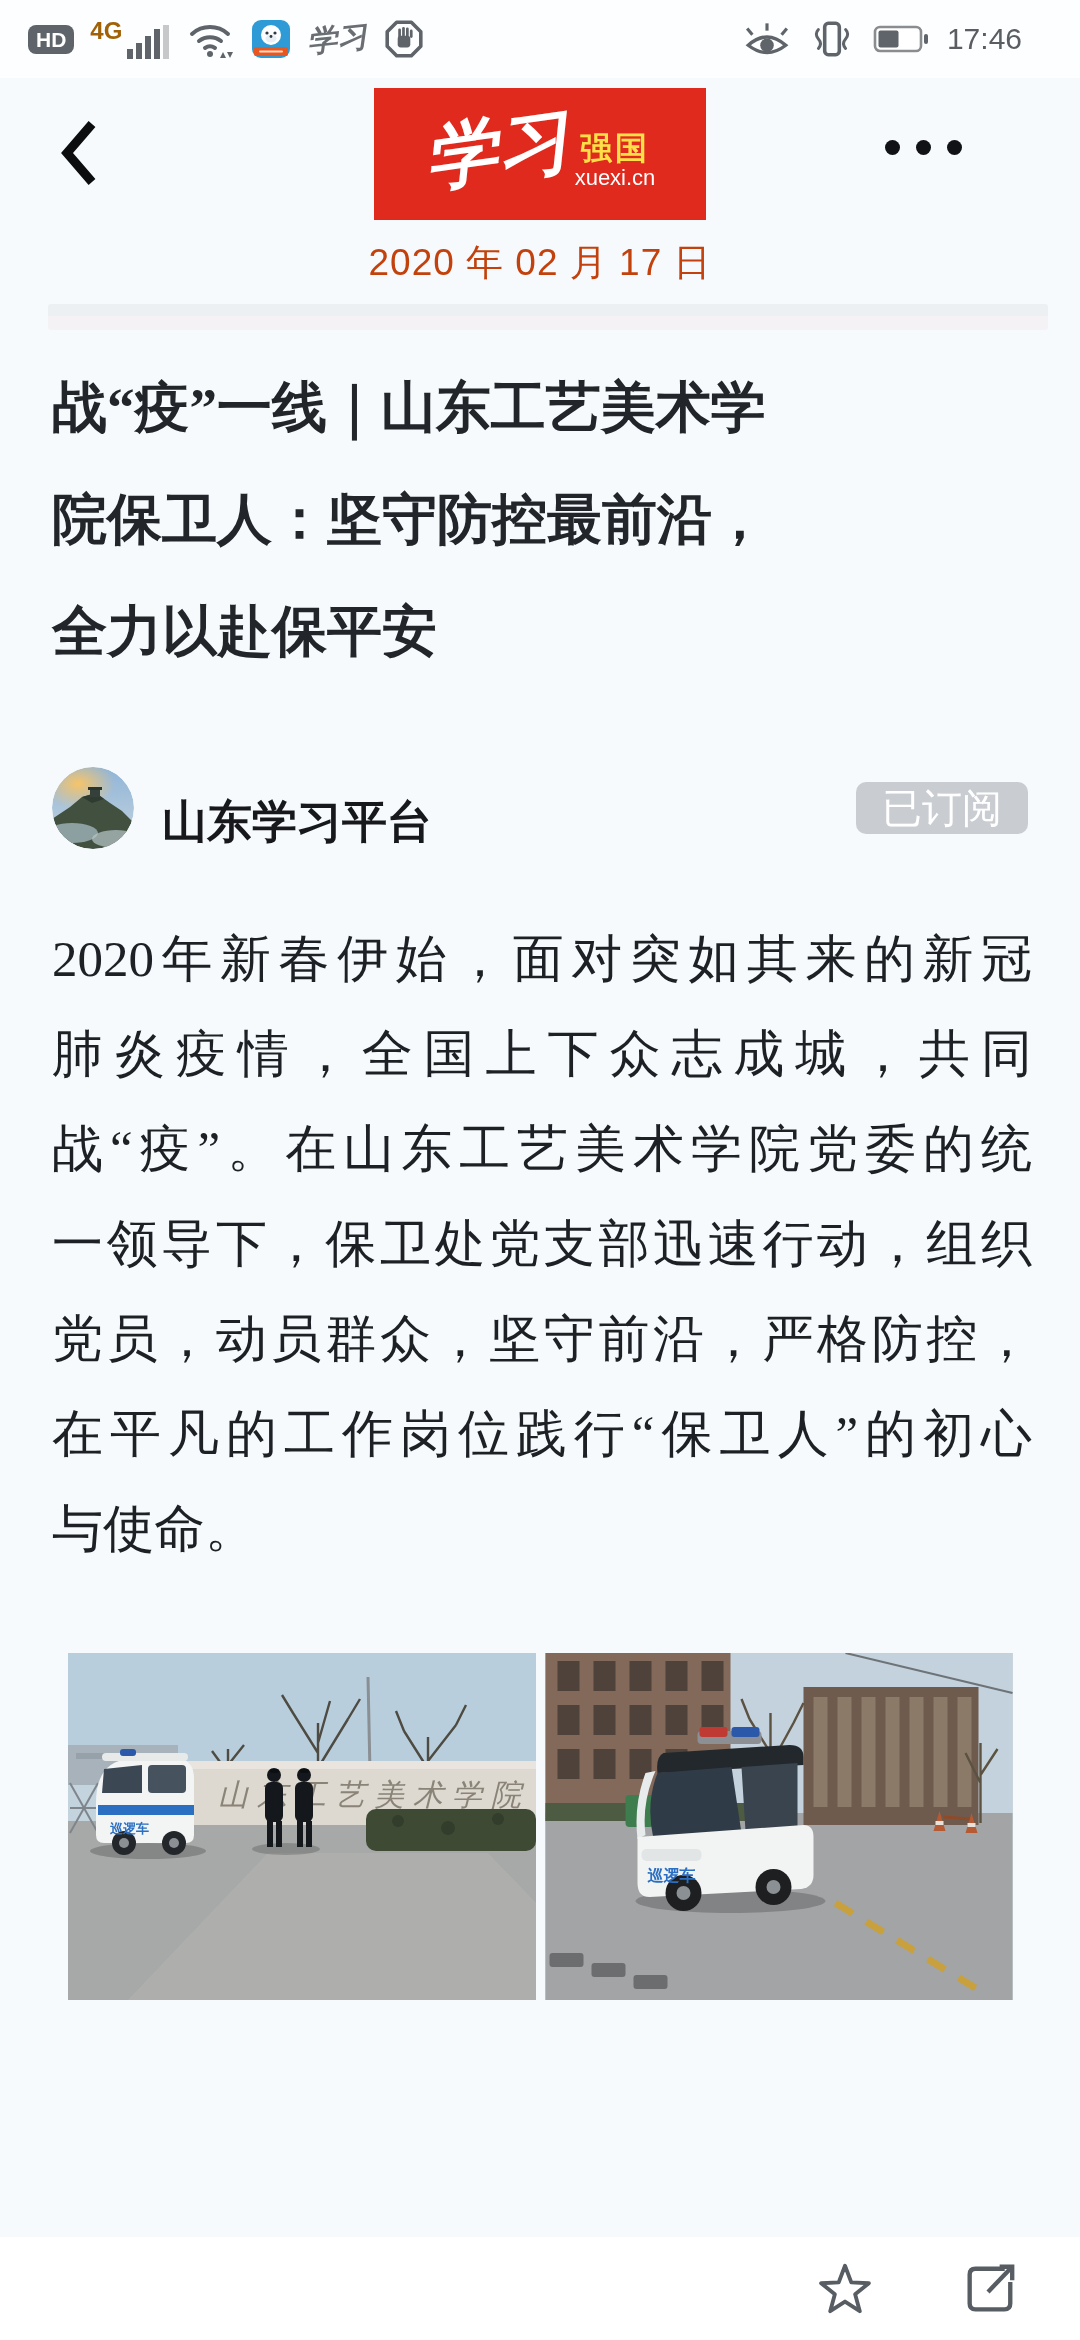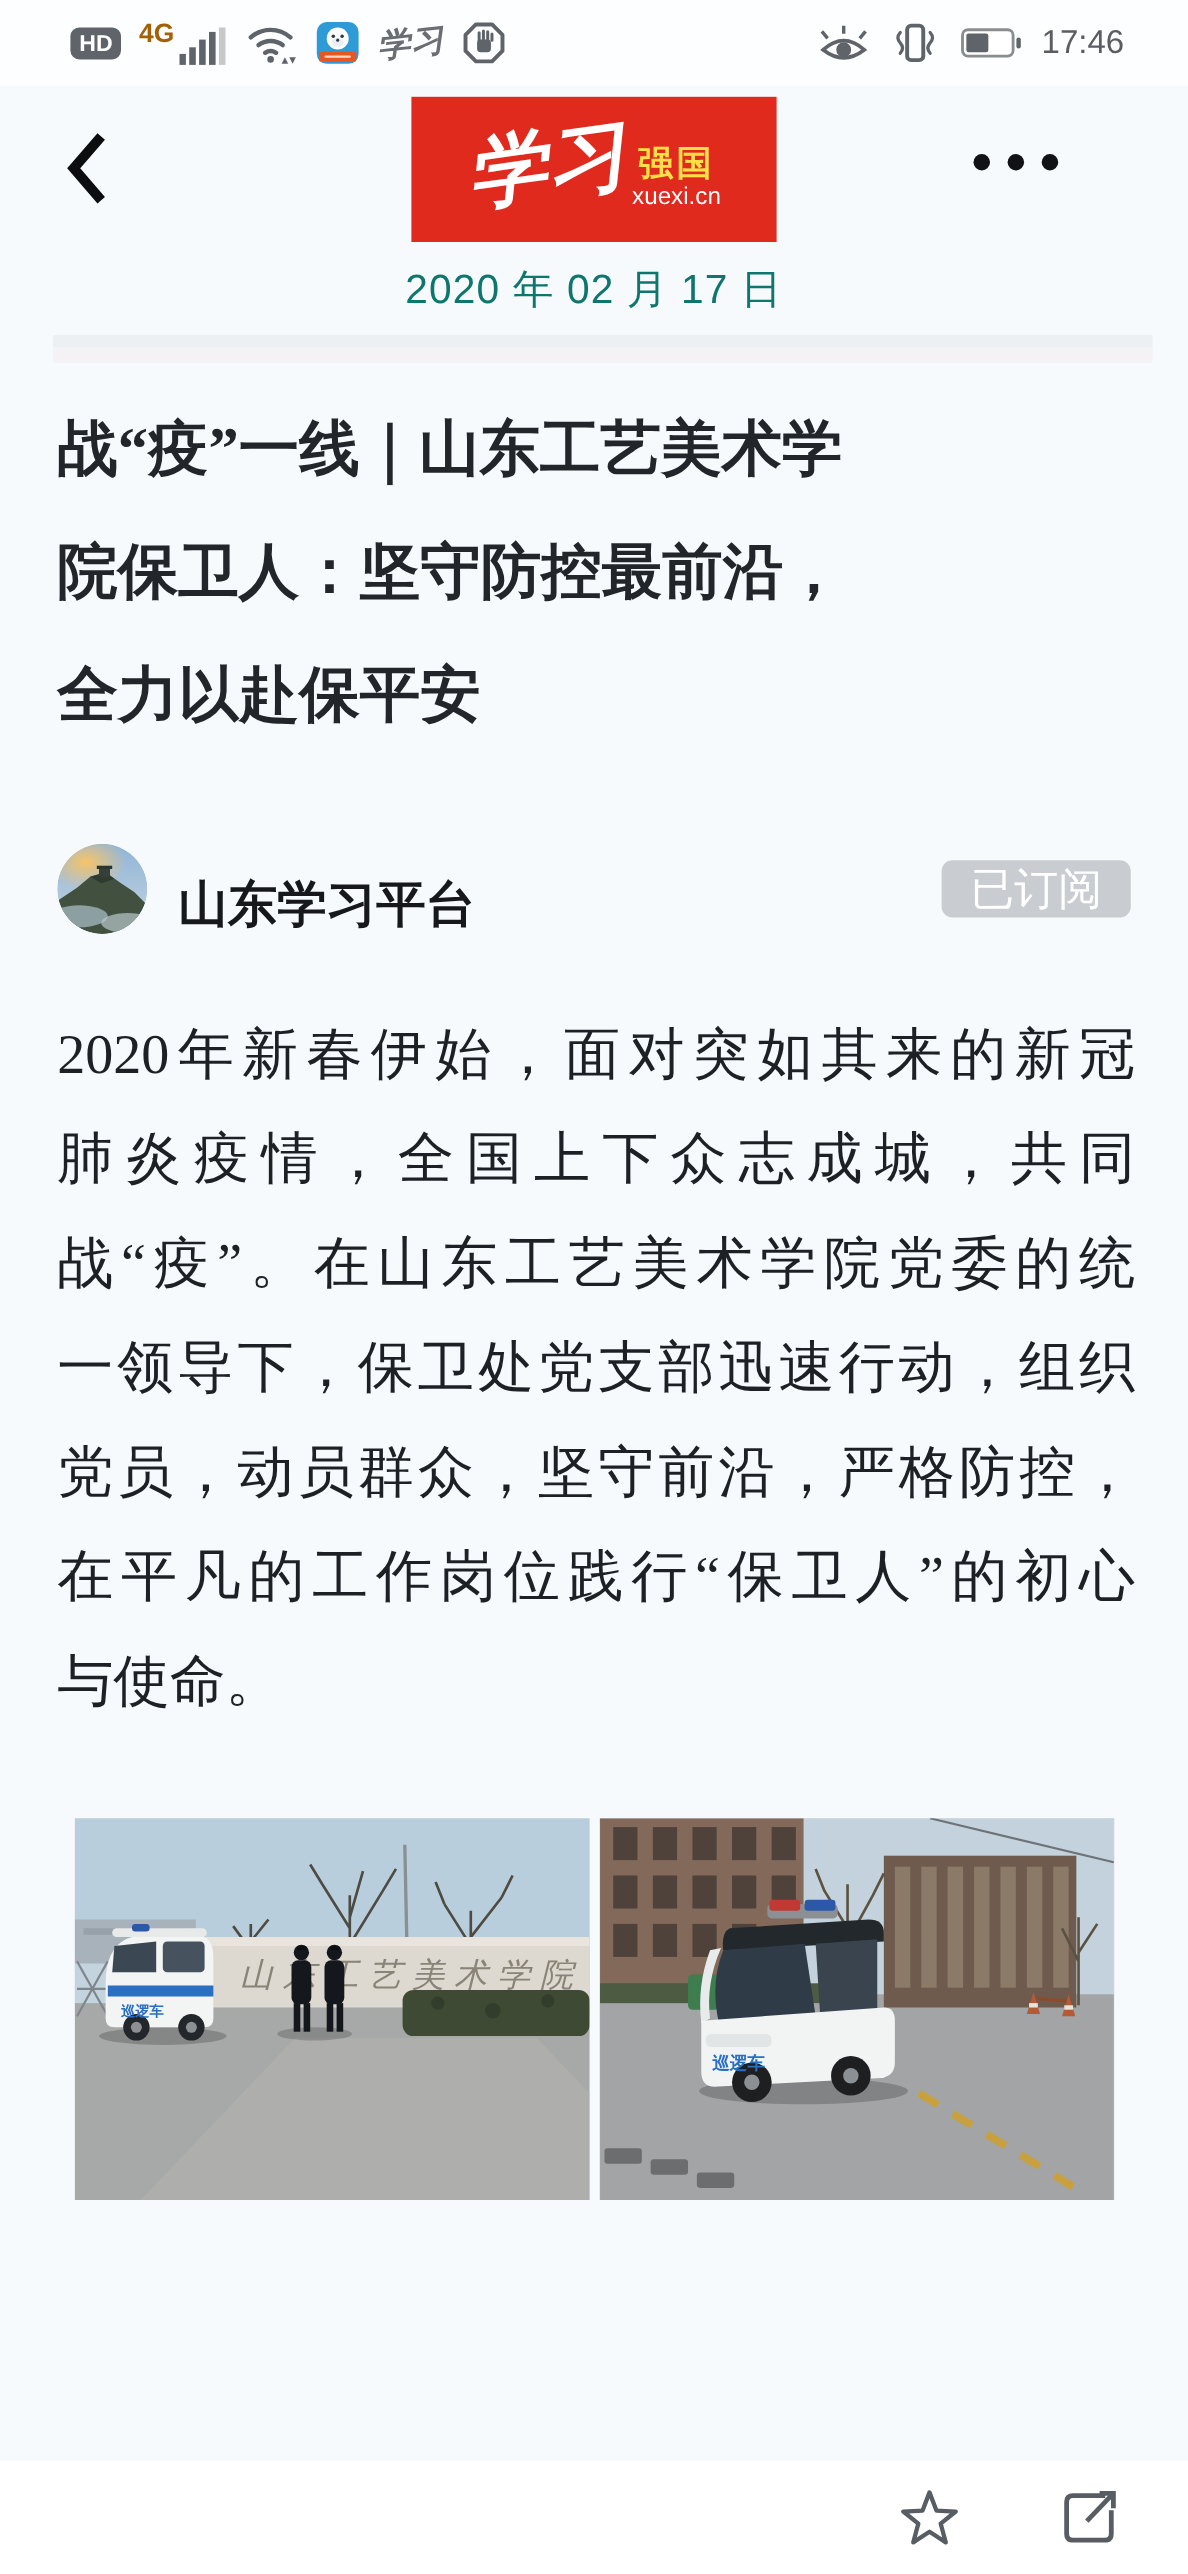--- a/index.html
+++ b/index.html
@@ -6,21 +6,21 @@
   html,body { background:#dfe3e6; }
   .phone {
     position:relative; width:1080px; height:2340px; margin:0 auto;
     background:#f7fafc; overflow:hidden;
     font-family:"Liberation Sans","DejaVu Sans",sans-serif;
   }
   
   .status-bar {
     position:absolute; top:0; left:0; width:1080px; height:78px;
     background:#fdfeff; display:flex; align-items:center;
-    padding:0 58px 0 64px;
+    padding:0 58px 0 28px;
   }
   .sb-left { display:flex; align-items:center; gap:16px; }
   .sb-right { margin-left:auto; display:flex; align-items:center; gap:18px; }
   .hd-badge {
     background:#5f646a; color:#fff; font-weight:bold; font-size:21px;
     border-radius:8px; padding:4px 8px; line-height:1;
   }
   .net-group { display:flex; align-items:flex-end; gap:5px; }
   .net-label { font-size:24px; font-weight:bold; color:#a16207; line-height:1; margin-bottom:16px;text-align:right; }
   .xuexi-script-glyph {
@@ -40,21 +40,21 @@
     font-style:italic; font-weight:bold; font-size:72px; line-height:1;
     transform:rotate(-8deg) translateY(-4px);
   }
   .logo-col { display:flex; flex-direction:column; align-items:center; margin-top:14px; }
   .logo-block { color:#fde047; font-weight:bold; font-size:32px; letter-spacing:3px; line-height:1.05; }
   .logo-domain { color:#fff; font-size:22px; line-height:1.1; }
   .menu-dots { position:absolute; right:118px; top:62px; display:flex; gap:16px; }
   .menu-dots i { width:15px; height:15px; border-radius:50%; background:#101215; }
   
   .date-row { position:absolute; top:238px; left:0; width:1080px; text-align:center;
-    font-size:37px; color:#0f766e; letter-spacing:1px; }
+    font-size:37px; color:#c2410c; letter-spacing:1px; }
   .divider-band { position:absolute; top:304px; left:48px; width:1000px; height:26px; border-radius:3px; overflow:hidden; }
   .divider-band .d1 { height:12px; background:#edf0f3; }
   .divider-band .d2 { height:14px; background:#f4f2f5; }
   
   .title-block {
     position:absolute; top:352px; left:52px; width:985px;
     font-family:"Liberation Serif","DejaVu Serif",serif; font-weight:bold;
     font-size:55px; line-height:112px; color:#22262b;
   }
   .author-row { position:absolute; top:766px; left:52px; width:976px; height:84px;

